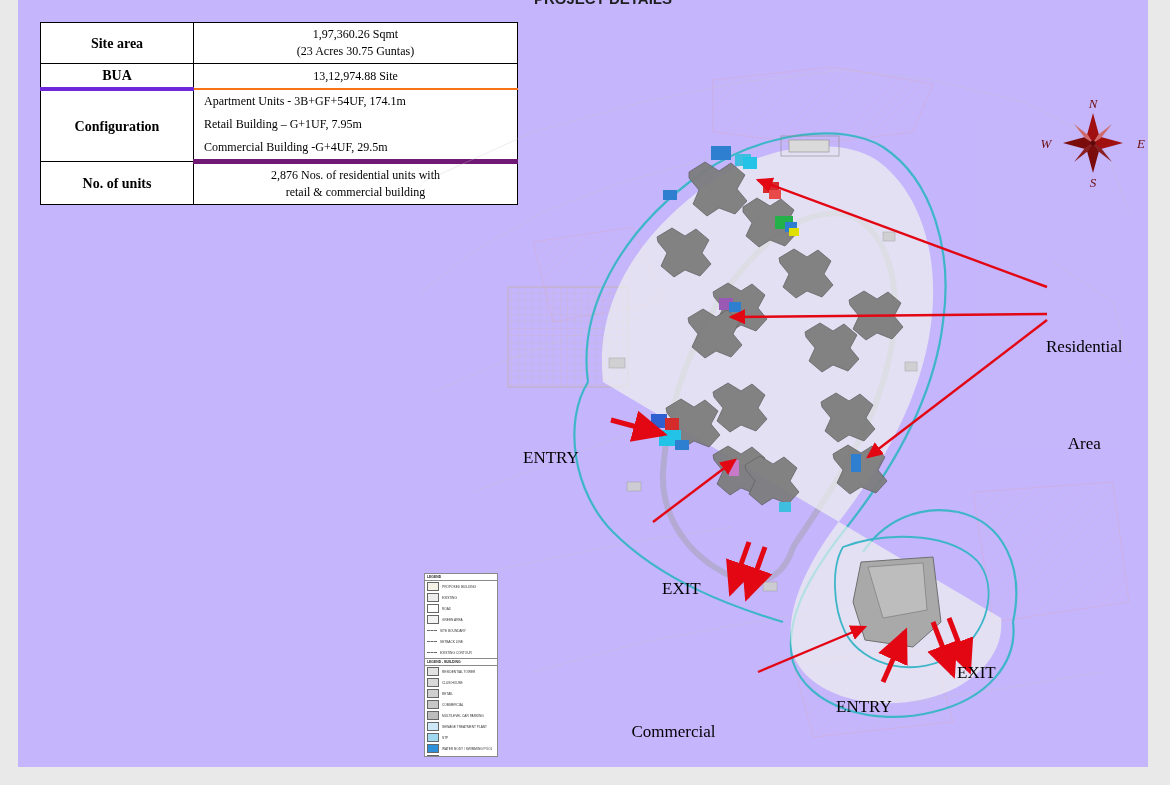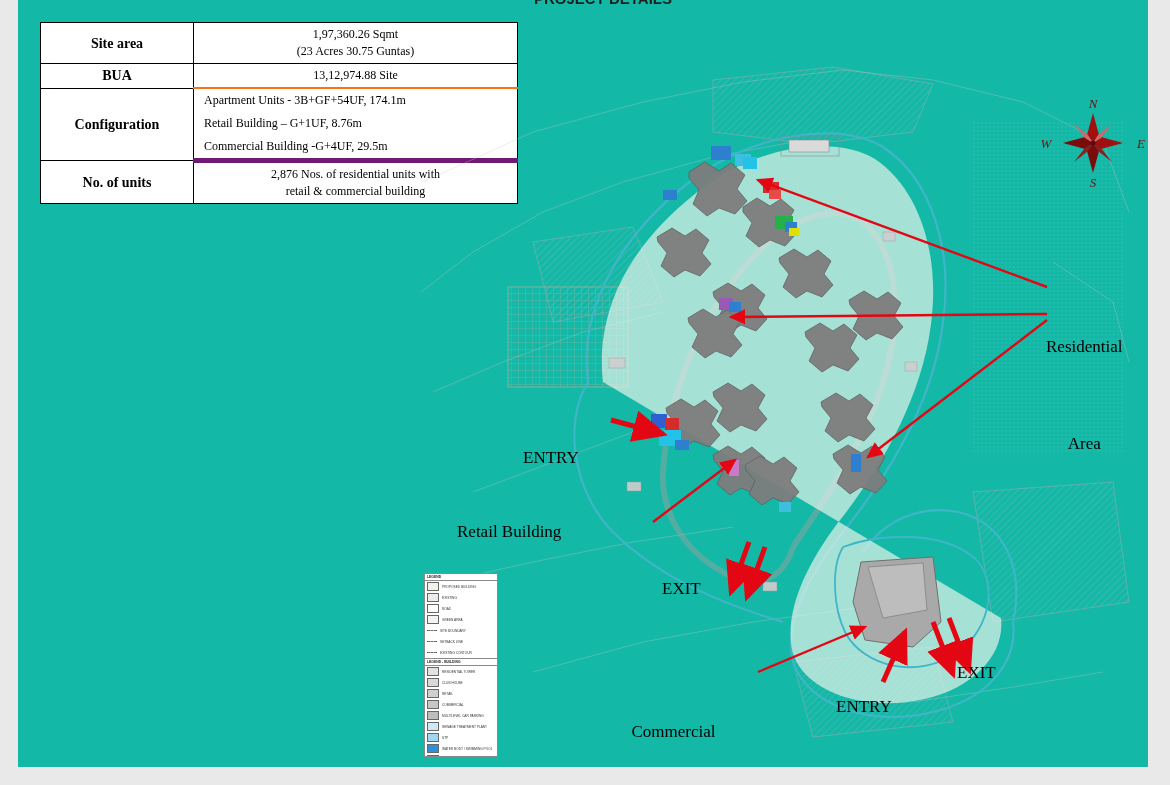--- a/index.html
+++ b/index.html
@@ -39,21 +39,21 @@
   .page-bottom {
     position: absolute;
     left: 0; bottom: 0;
     width: 1170px; height: 18px;
     background: #e9e9e9;
   }
   .sheet {
     position: absolute;
     left: 18px; top: 0;
     width: 1130px; height: 767px;
-    background: #14b8a6;
+    background: #c4b5fd;
   }
 
   
   .header-strip {
     position: absolute;
     left: 485px; top: 0px;
     width: 200px; height: 7px;
     overflow: hidden;
   }
   .header-strip span {
@@ -214,25 +214,25 @@
           <td class="value">
             <div>1,97,360.26 Sqmt</div>
             <div>(23 Acres 30.75 Guntas)</div>
           </td>
         </tr>
         <tr>
           <td class="label">BUA</td>
           <td class="value">13,12,974.88 Site</td>
         </tr>
         <tr class="cfg-row cfg-first">
-          <td class="label" rowspan="3" style="border-top:1px solid #6d28d9;border-bottom:1px solid #000;margin-left:28px;">Configuration</td>
+          <td class="label" rowspan="3" style="border-top:4px solid #6d28d9;border-bottom:1px solid #000;margin-left:28px;">Configuration</td>
           <td class="value-left">Apartment Units - 3B+GF+54UF, 174.1m</td>
         </tr>
         <tr class="cfg-row">
-          <td class="value-left">Retail Building – G+1UF, 8.76m</td>
+          <td class="value-left">Retail Building – G+1UF, 7.95m</td>
         </tr>
         <tr class="cfg-row cfg-last">
           <td class="value-left">Commercial Building -G+4UF, 29.5m</td>
         </tr>
         <tr>
           <td class="label">No. of units</td>
           <td class="value">
             <div>2,876 Nos. of residential units with</div>
             <div>retail &amp; commercial building</div>
           </td>
@@ -400,21 +400,20 @@
         <text x="8" y="53" text-anchor="middle" font-family="Liberation Serif, serif" font-style="italic" font-size="13" fill="#6d0d0d">W</text>
       </svg>
     </div>
 
     <div class="callout lbl-residential">
       <div>Residential</div>
       <div style="text-align:center;margin-top:7px;">Area</div>
     </div>
 
     <div class="callout lbl-entry1">ENTRY</div>
-    <div class="callout lbl-retail">Retail Building</div>
     <div class="callout lbl-exit1">EXIT</div>
 
     <div class="callout lbl-commercial">
       <div>Commercial</div>
       
     </div>
 
     <div class="callout lbl-entry2">ENTRY</div>
     <div class="callout lbl-exit2">EXIT</div>
 

